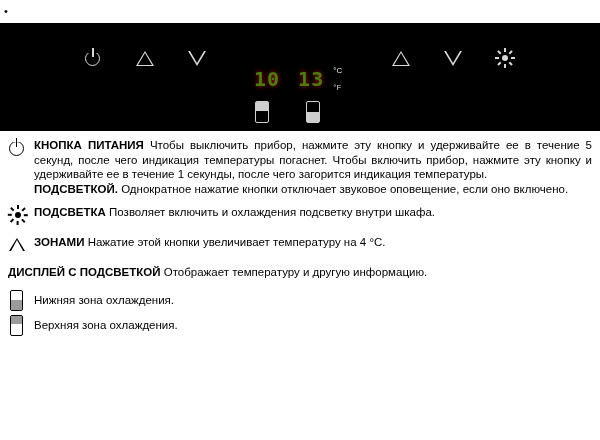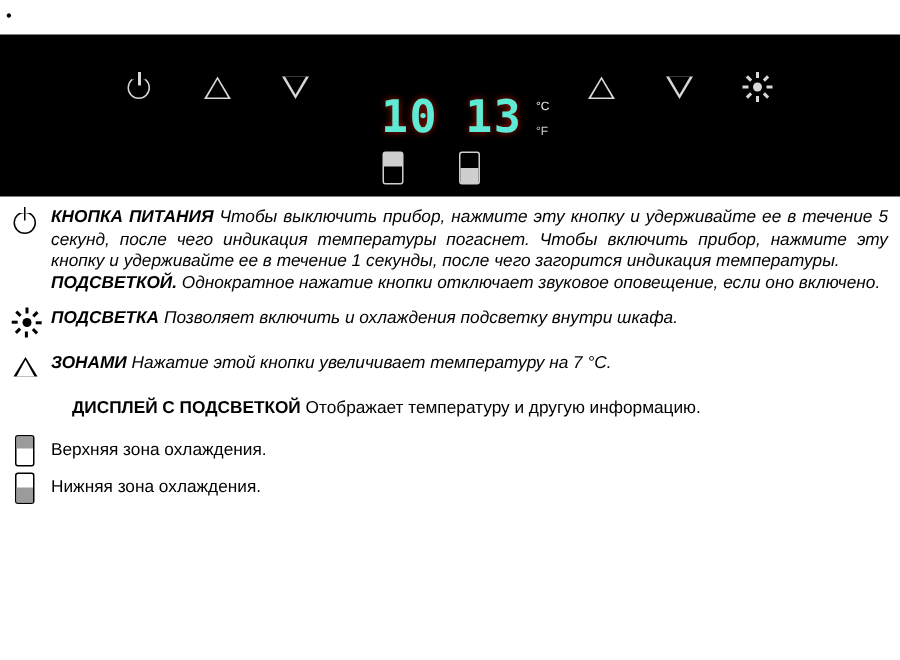--- a/index.html
+++ b/index.html
@@ -148,23 +148,23 @@
     display: flex;
     align-items: center;
   }
   .digits {
     display: flex;
     gap: 14px;
   }
   .digit-box {
     font-family: "DejaVu Sans Mono", monospace;
     font-weight: bold;
-    font-size: 30px;
+    font-size: 20px;
     line-height: 30px;
-    color: #5eead4;
+    color: #4d7c0f;
     letter-spacing: 1px;
     text-shadow: 0 0 5px rgba(255,30,0,0.65);
     padding: 1px 2px;
   }
   .units {
     margin-left: 7px;
     display: flex;
     flex-direction: column;
     justify-content: center;
     gap: 9px;
@@ -205,21 +205,20 @@
   }
 
   
   .body {
     padding: 7px 8px 0 8px;
   }
   .entry {
     display: flex;
     align-items: flex-start;
     margin-bottom: 9px;
-    font-style: italic;
   }
   .entry .gl {
     flex: 0 0 26px;
     height: 20px;
     position: relative;
     padding-top: 1px;
   }
   .entry .txt {
     font-size: 11.5px;
     line-height: 14.5px;
@@ -305,21 +304,21 @@
     border-left: 6px solid transparent;
     border-right: 6px solid transparent;
     border-top: 11px solid #fff;
   }
 
   .plain-line {
     font-size: 11.5px;
     line-height: 14.5px;
     margin: 0 0 10px 0;
   }
-  .plain-line b { font-weight: bold; margin-left: 40px; }
+  .plain-line b { font-weight: bold; }
 
   .zone-entry {
     display: flex;
     align-items: center;
     margin-bottom: 4px;
   }
   .zone-entry .gl {
     flex: 0 0 26px;
   }
   .zone-entry .txt {
@@ -438,41 +437,41 @@
       <div class="txt">
         <b>ПОДСВЕТКА</b><span> Позволяет включить и охлаждения подсветку внутри шкафа.</span>
       </div>
     </div>
 
     <div class="entry">
       <div class="gl">
         <div class="g-tri-up"></div>
       </div>
       <div class="txt">
-        <b>ЗОНАМИ</b><span> Нажатие этой кнопки увеличивает температуру на 7 °C.</span>
+        <b>ЗОНАМИ</b><span> Нажатие этой кнопки увеличивает температуру на 4 °C.</span>
       </div>
     </div>
 
 
     <div class="plain-line">
       <b>ДИСПЛЕЙ С ПОДСВЕТКОЙ</b><span> Отображает температуру и другую информацию.</span>
+    </div>
+
+    <div class="zone-entry">
+      <div class="gl">
+        <div class="zone-box-sm">
+            <div class="f-bot"></div>
+          </div>
+      </div>
+      <div class="txt">Нижняя зона охлаждения.</div>
     </div>
 
     <div class="zone-entry">
       <div class="gl">
         <div class="zone-box-sm">
             <div class="f-top"></div>
           </div>
       </div>
       <div class="txt">Верхняя зона охлаждения.</div>
     </div>
 
-    <div class="zone-entry">
-      <div class="gl">
-        <div class="zone-box-sm">
-            <div class="f-bot"></div>
-          </div>
-      </div>
-      <div class="txt">Нижняя зона охлаждения.</div>
-    </div>
-
   </div>
 </div>
 
 </body></html>

